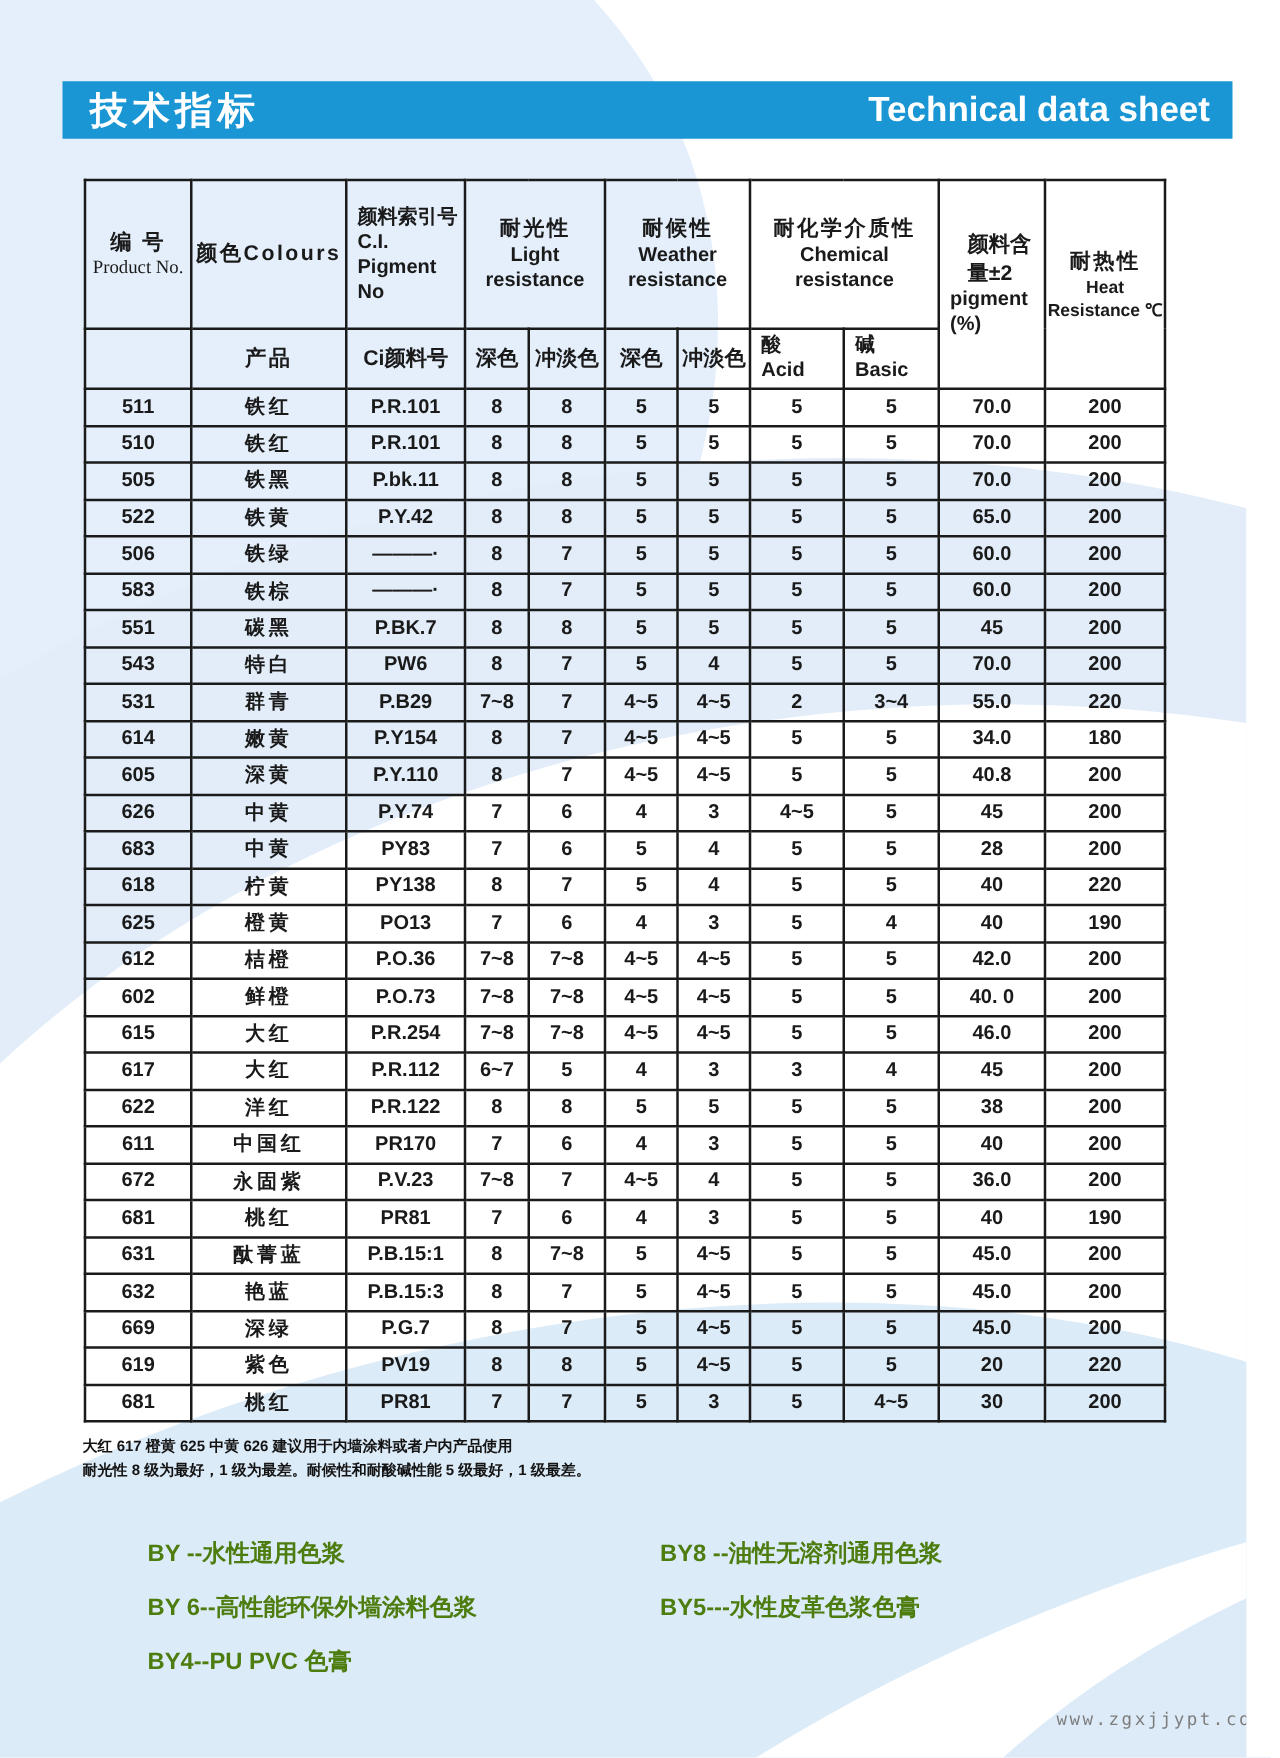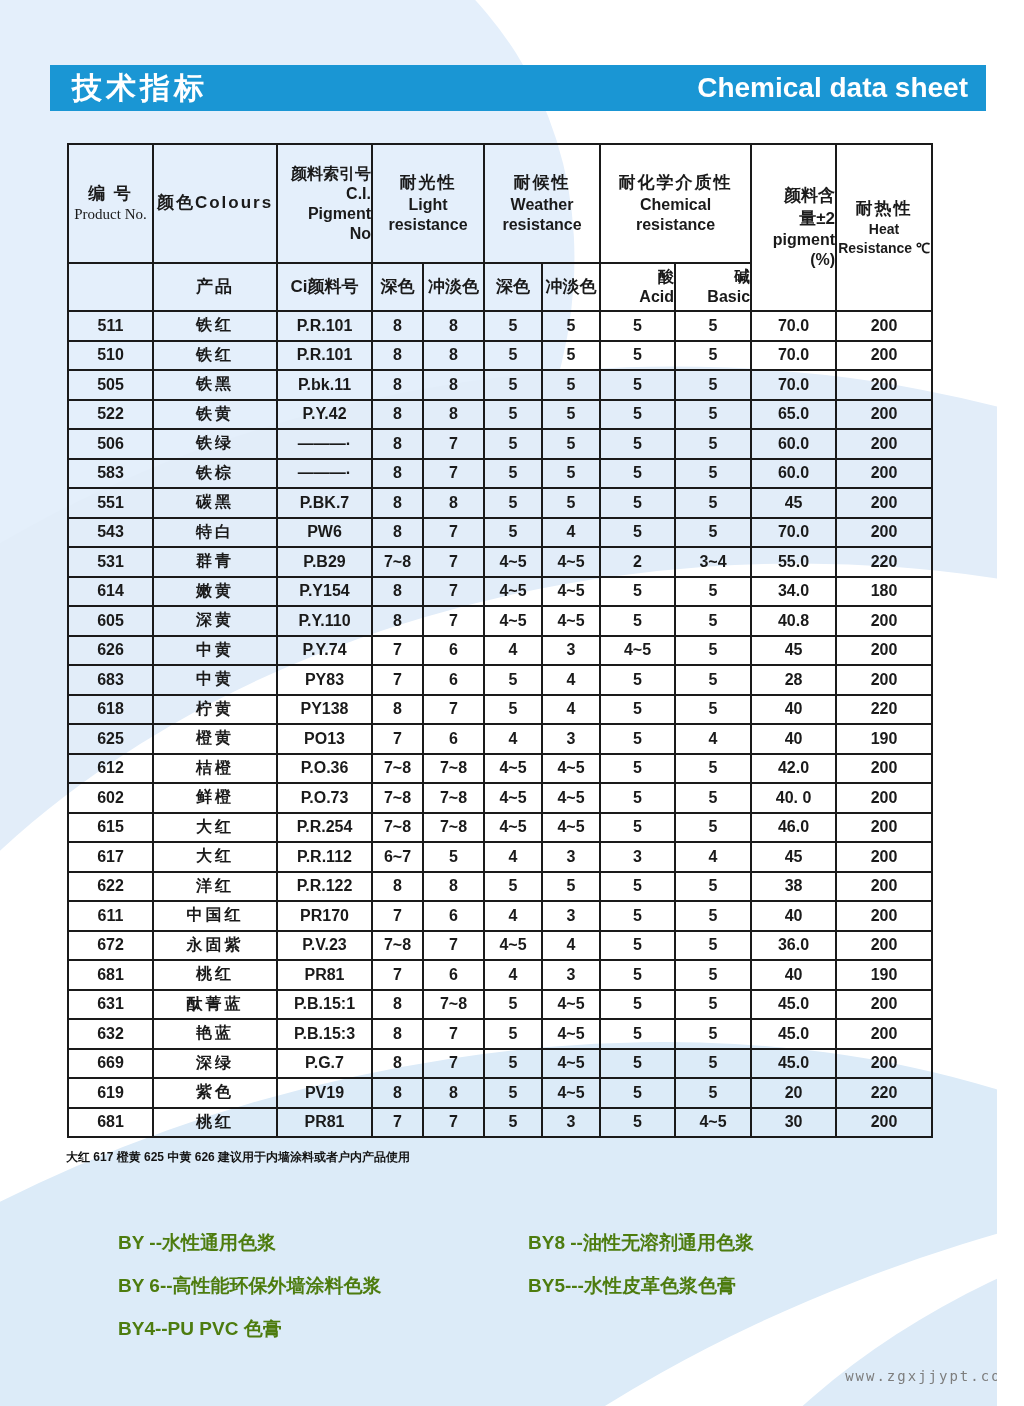--- a/index.html
+++ b/index.html
@@ -27,21 +27,21 @@
   .tablewrap{position:absolute;left:67px;top:143px;}
   table{border-collapse:collapse;table-layout:fixed;width:864px;background:transparent;}
   th,td{border:2px solid #1a1a1a;text-align:center;vertical-align:middle;padding:0;color:#1a1a1a;background:transparent;}
   thead .r1 th{height:117px;}
   thead .r2 th{height:46px;}
   tbody td{height:27.5px;font-size:16px;font-weight:600;}
   .hzh{display:block;font-size:17px;font-weight:600;line-height:1.3;letter-spacing:2px;}
   .hen{display:block;font-size:16px;font-weight:600;line-height:1.25;}
   .hen-serif{display:block;font-family:"Liberation Serif",serif;font-size:15px;font-weight:400;line-height:1.3;}
   .hen-small{display:block;font-size:14px;font-weight:600;line-height:1.3;}
-  th.leftcell{text-align:right;padding-left:8px;}
+  th.leftcell{text-align:left;padding-left:8px;}
   .pre{white-space:pre-line;}
   td.cjk{letter-spacing:3px;font-size:16px;}
 
   
   .notes{position:absolute;left:66px;top:1148px;width:850px;color:#141414;font-size:12px;font-weight:600;line-height:1.55;}
   .notes p{margin:0;}
 
   
   .legend{position:absolute;left:118px;top:1230px;display:grid;grid-template-columns:410px auto;row-gap:17px;
           font-size:19px;font-weight:600;color:#4d7c0f;}
@@ -59,21 +59,21 @@
   <div class="sw sw-band"></div>
   <div class="sw sw-cut"></div>
   <div class="sw sw-bottom"></div>
   <div class="sw sw-cut2"></div>
   <div class="sw sw-corner"></div>
 
   <div class="content">
 
     <div class="titlebar">
       <span class="title-zh">技术指标</span>
-      <span class="title-en">Chemical data sheet</span>
+      <span class="title-en">Technical data sheet</span>
     </div>
 
     <div class="tablewrap">
       <table>
         <colgroup>
           <col style="width:85px">
             <col style="width:124px">
             <col style="width:95px">
           <col style="width:51px">
             <col style="width:61px">
@@ -511,20 +511,21 @@
               <td>4~5</td>
               <td>30</td>
               <td>200</td>
             </tr>
           </tbody>
       </table>
     </div>
 
     <div class="notes">
       <p>大红 617 橙黄 625 中黄 626  建议用于内墙涂料或者户内产品使用</p>
+      <p>耐光性 8 级为最好，1 级为最差。耐候性和耐酸碱性能 5 级最好，1 级最差。</p>
     </div>
 
     <div class="legend">
       <span>BY --水性通用色浆</span>
       <span>BY8 --油性无溶剂通用色浆</span>
       <span>BY 6--高性能环保外墙涂料色浆</span>
       <span>BY5---水性皮革色浆色膏</span>
       <span>BY4--PU    PVC 色膏</span>
     </div>
 

